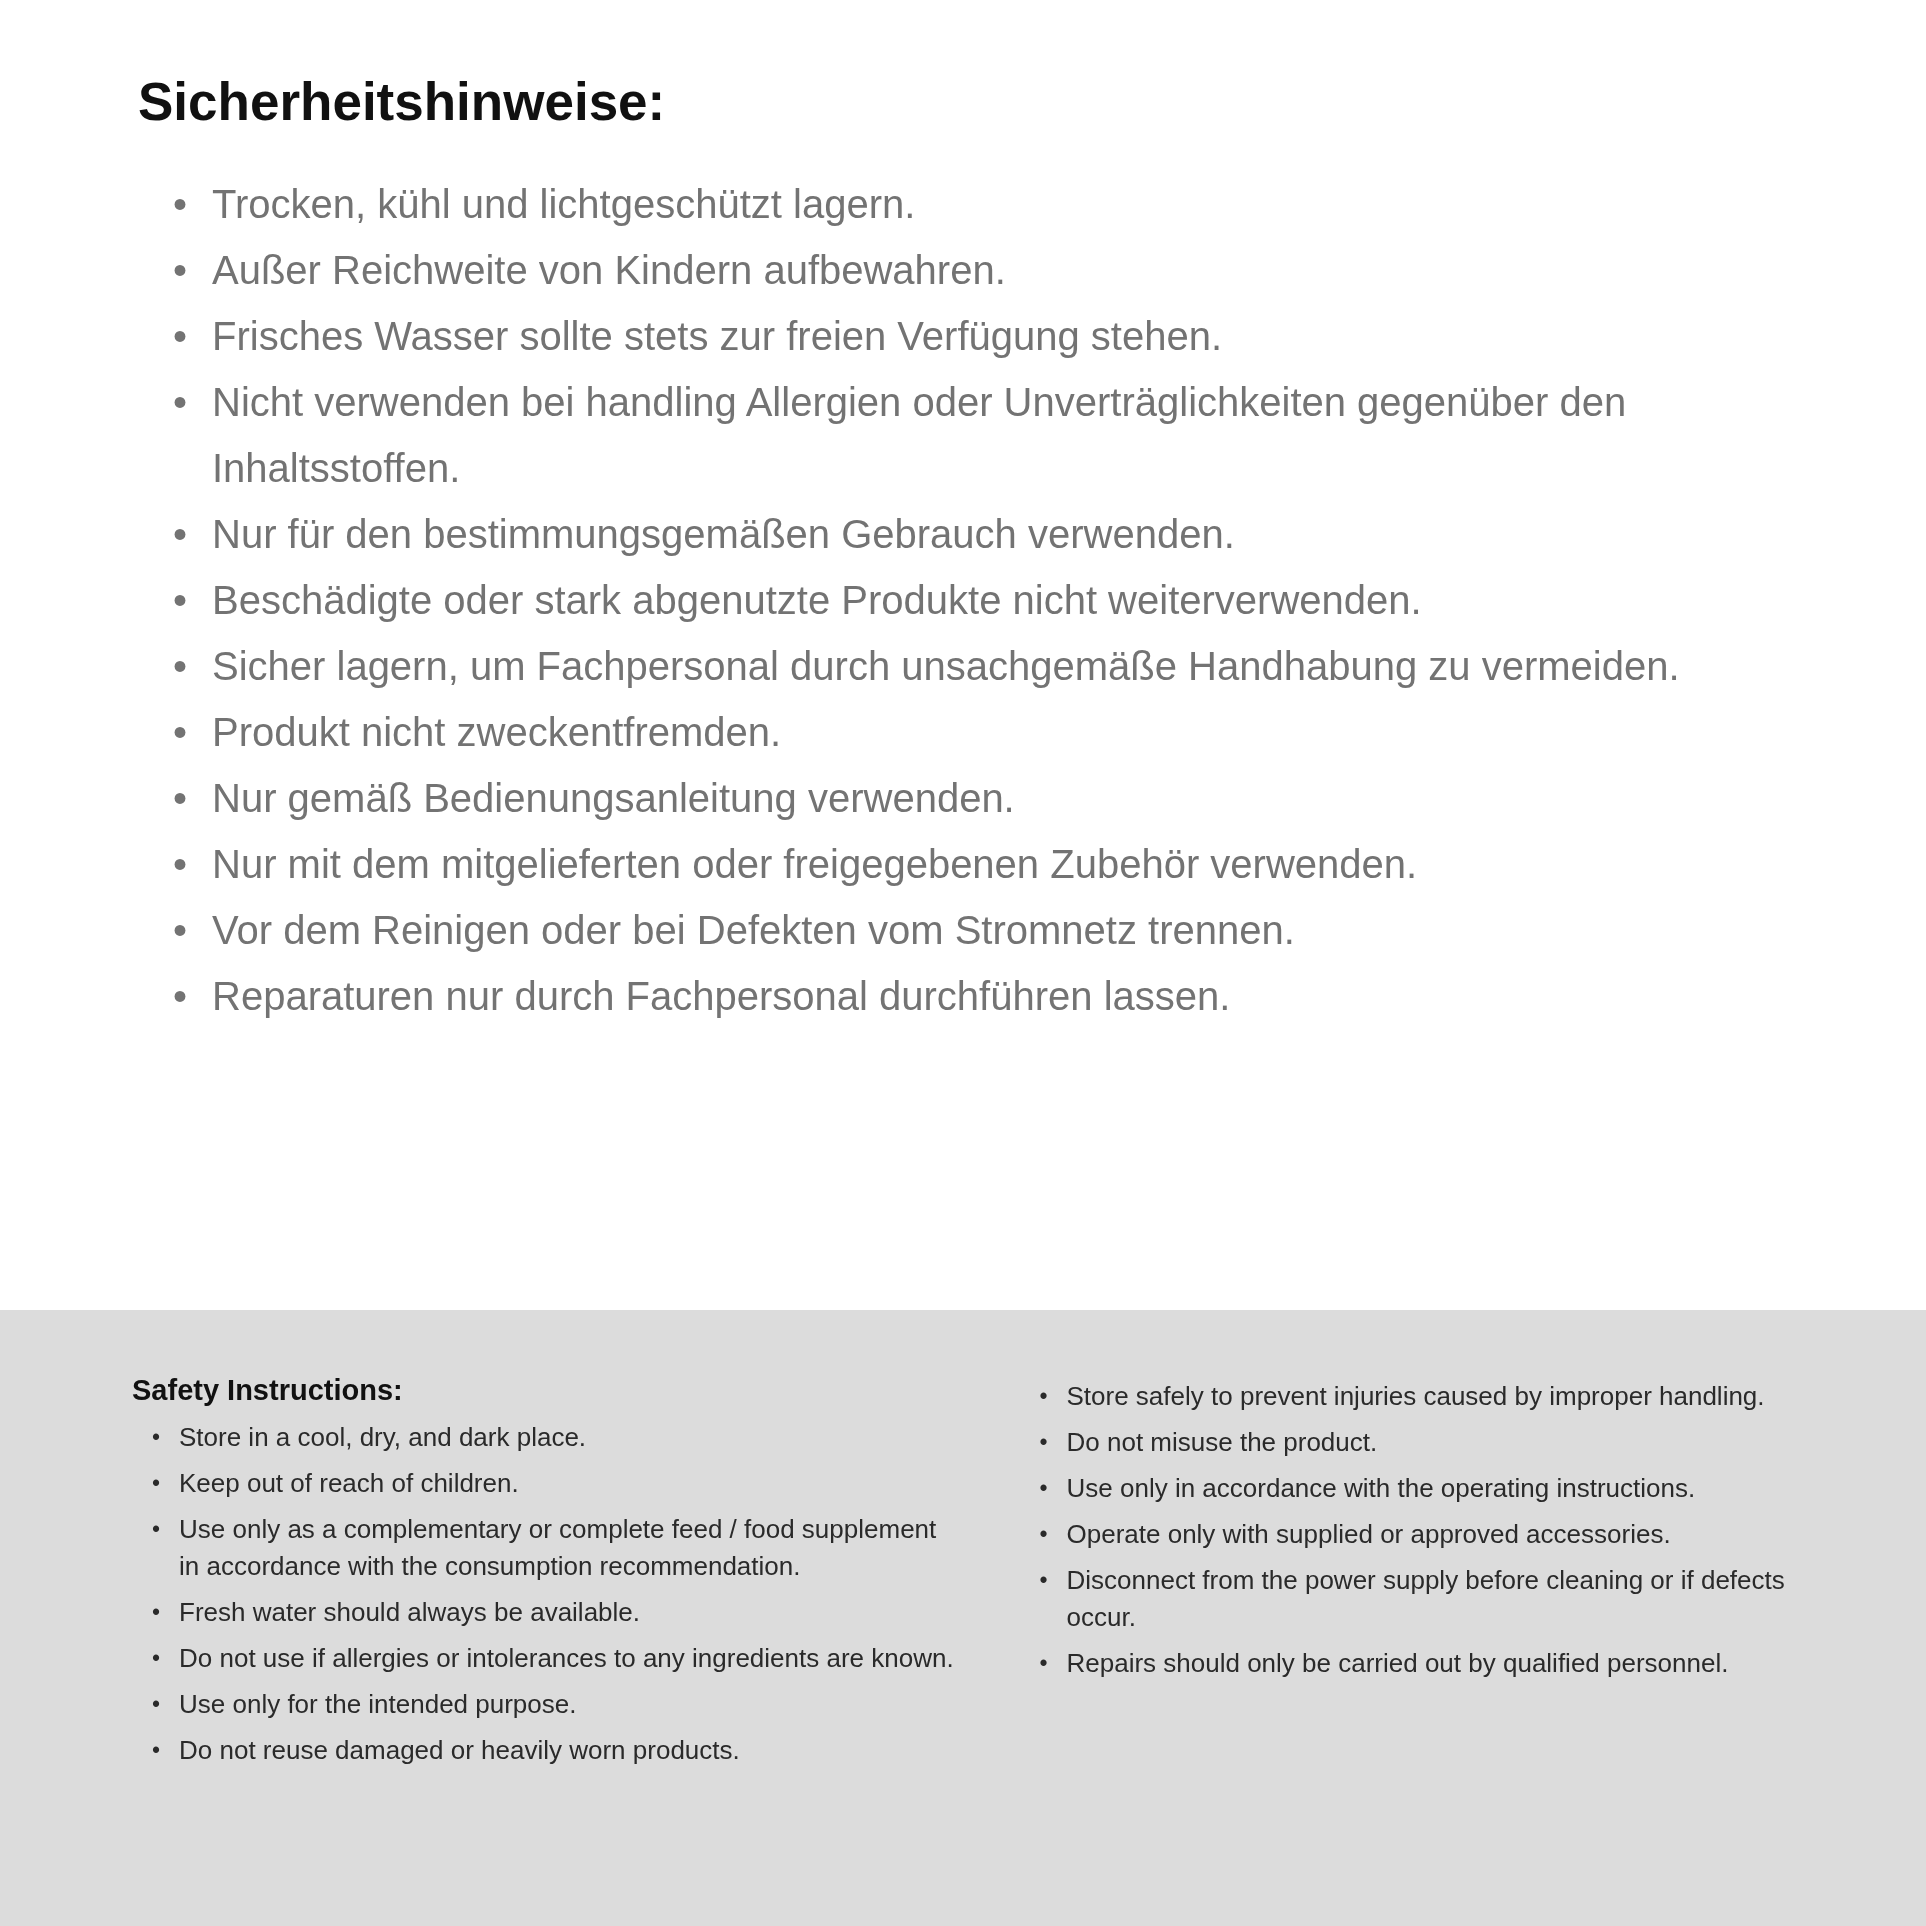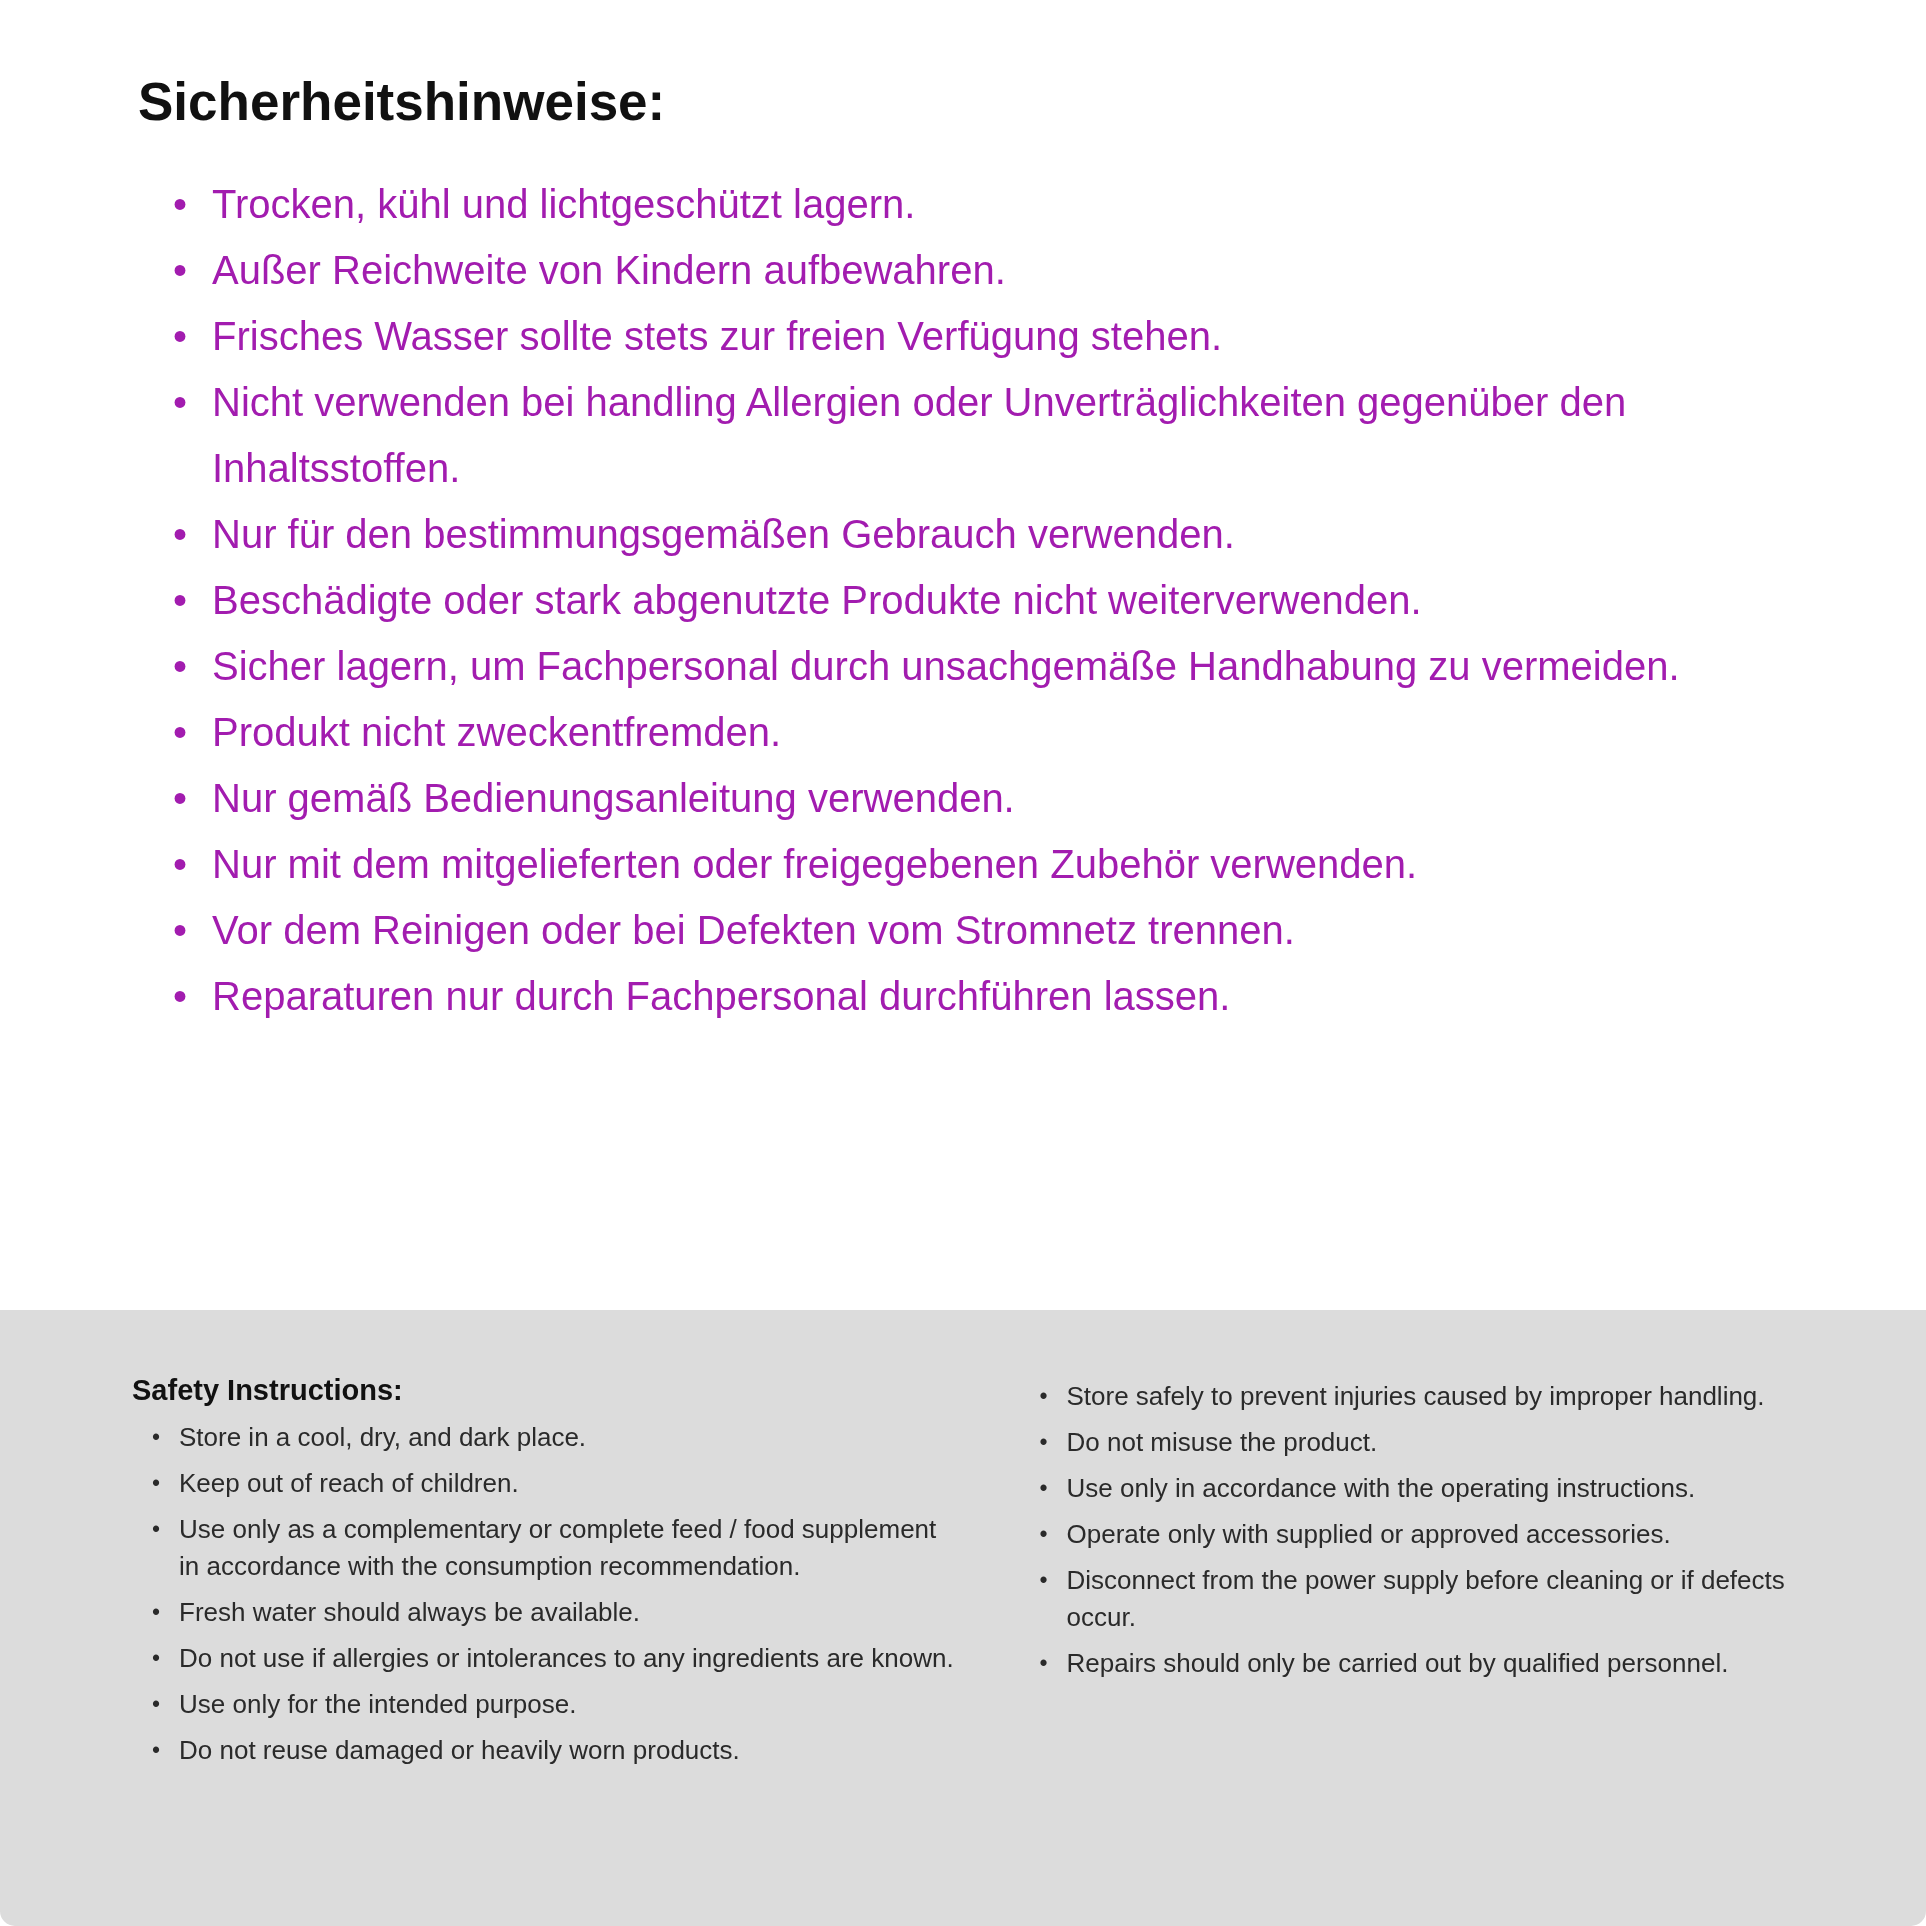--- a/index.html
+++ b/index.html
@@ -8,21 +8,20 @@
     background: #ffffff;
   }
   .page {
     position: relative;
     width: 1926px;
     height: 1926px;
     background: #ffffff;
     font-family: "Liberation Sans", sans-serif;
     color: #1f1f1f;
     overflow: hidden;
-    border-radius: 15px;
   }
 
   
   .german-section {
     position: absolute;
     top: 0;
     left: 0;
     width: 1926px;
     height: 1310px;
     background: #ffffff;
@@ -35,21 +34,21 @@
     color: #111111;
     margin: 0 0 39px 0;
     letter-spacing: 0;
   }
   .german-list {
     list-style: none;
     margin: 0;
     padding: 0 0 0 35px;
     font-size: 40px;
     line-height: 66px;
-    color: #a21caf;
+    color: #737373;
   }
   .german-list li {
     position: relative;
     padding-left: 39px;
   }
   .german-list li::before {
     content: "\2022";
     position: absolute;
     left: 0;
     top: 0;

